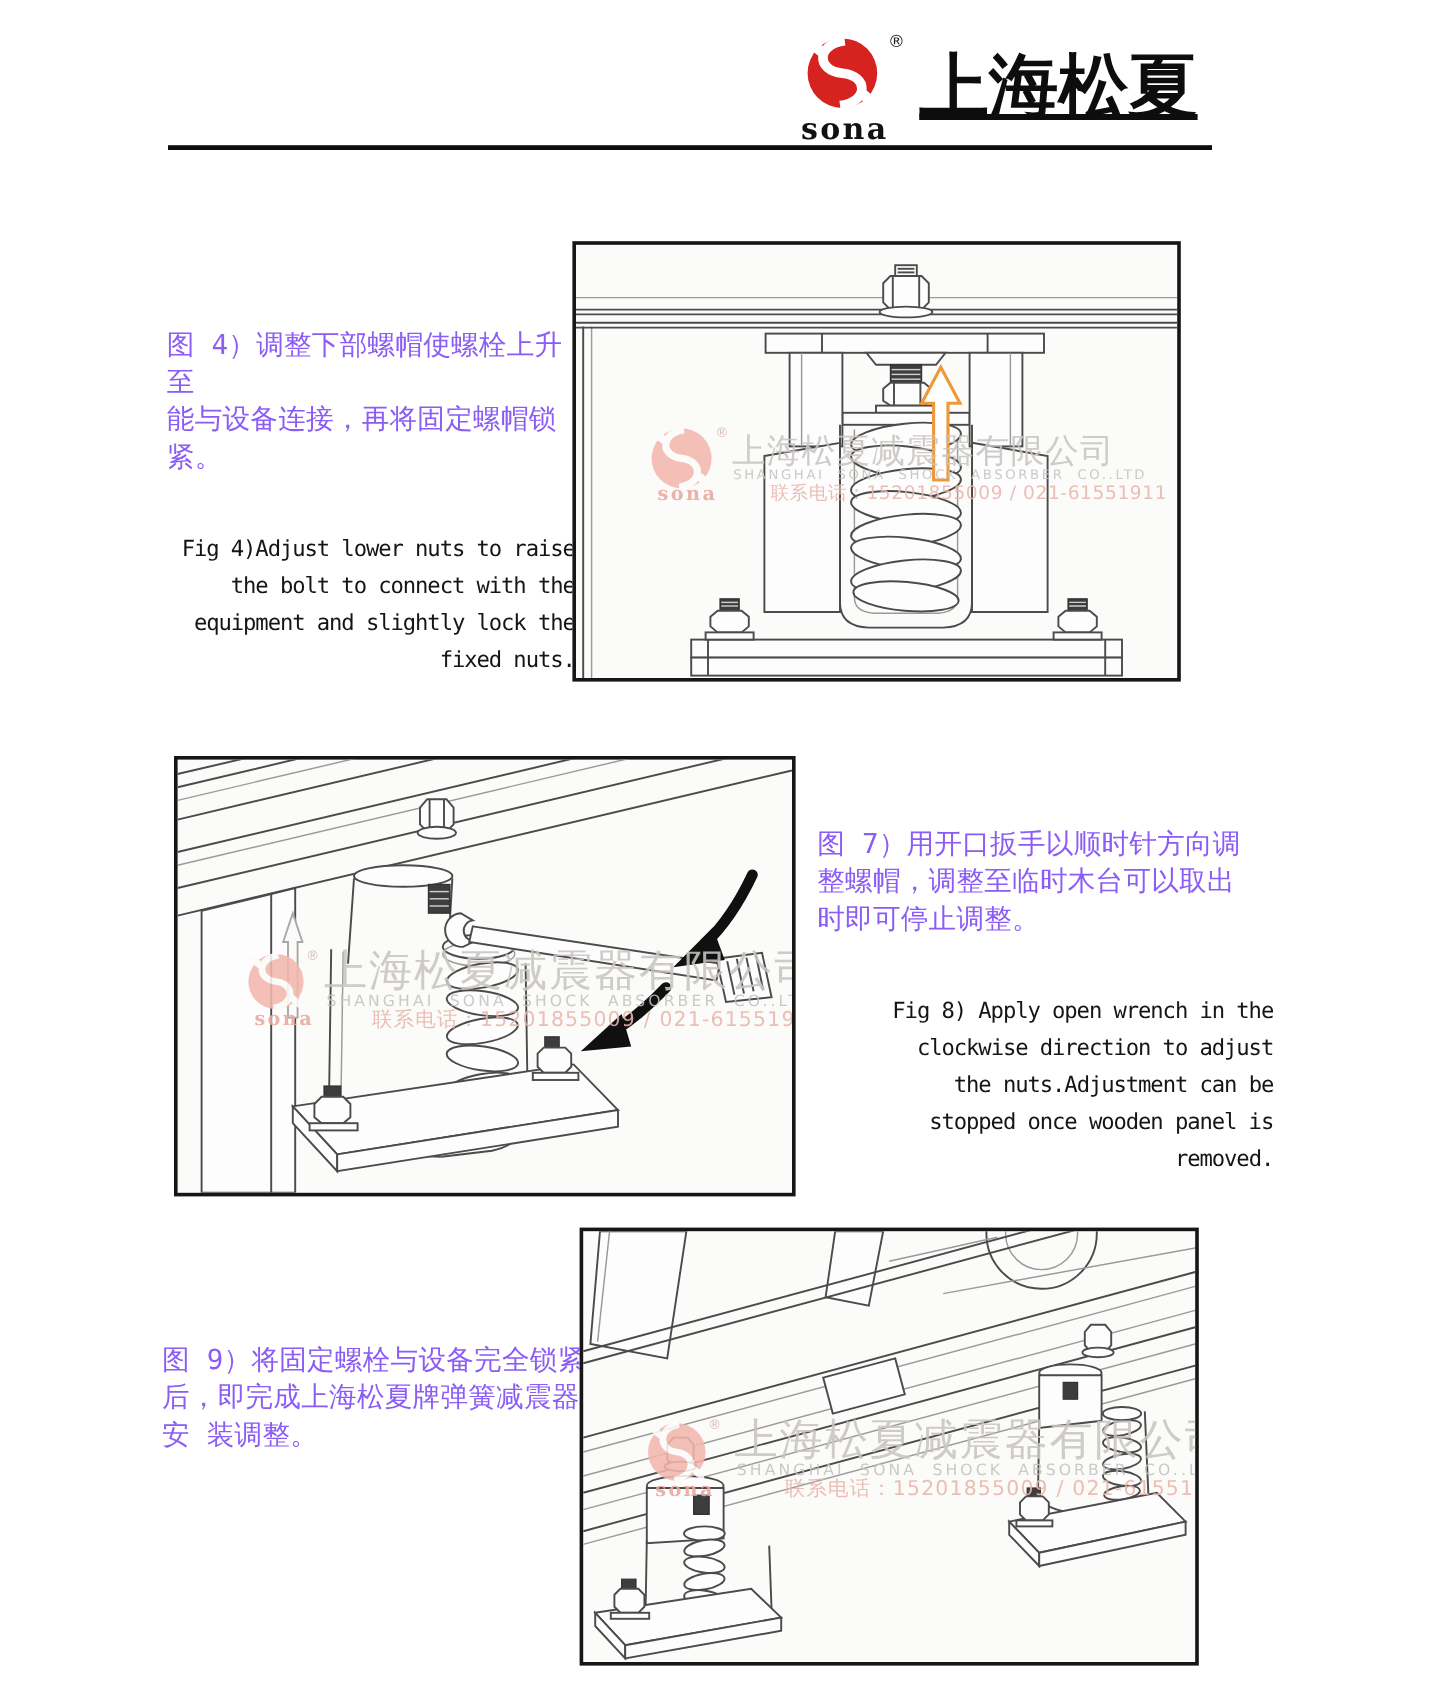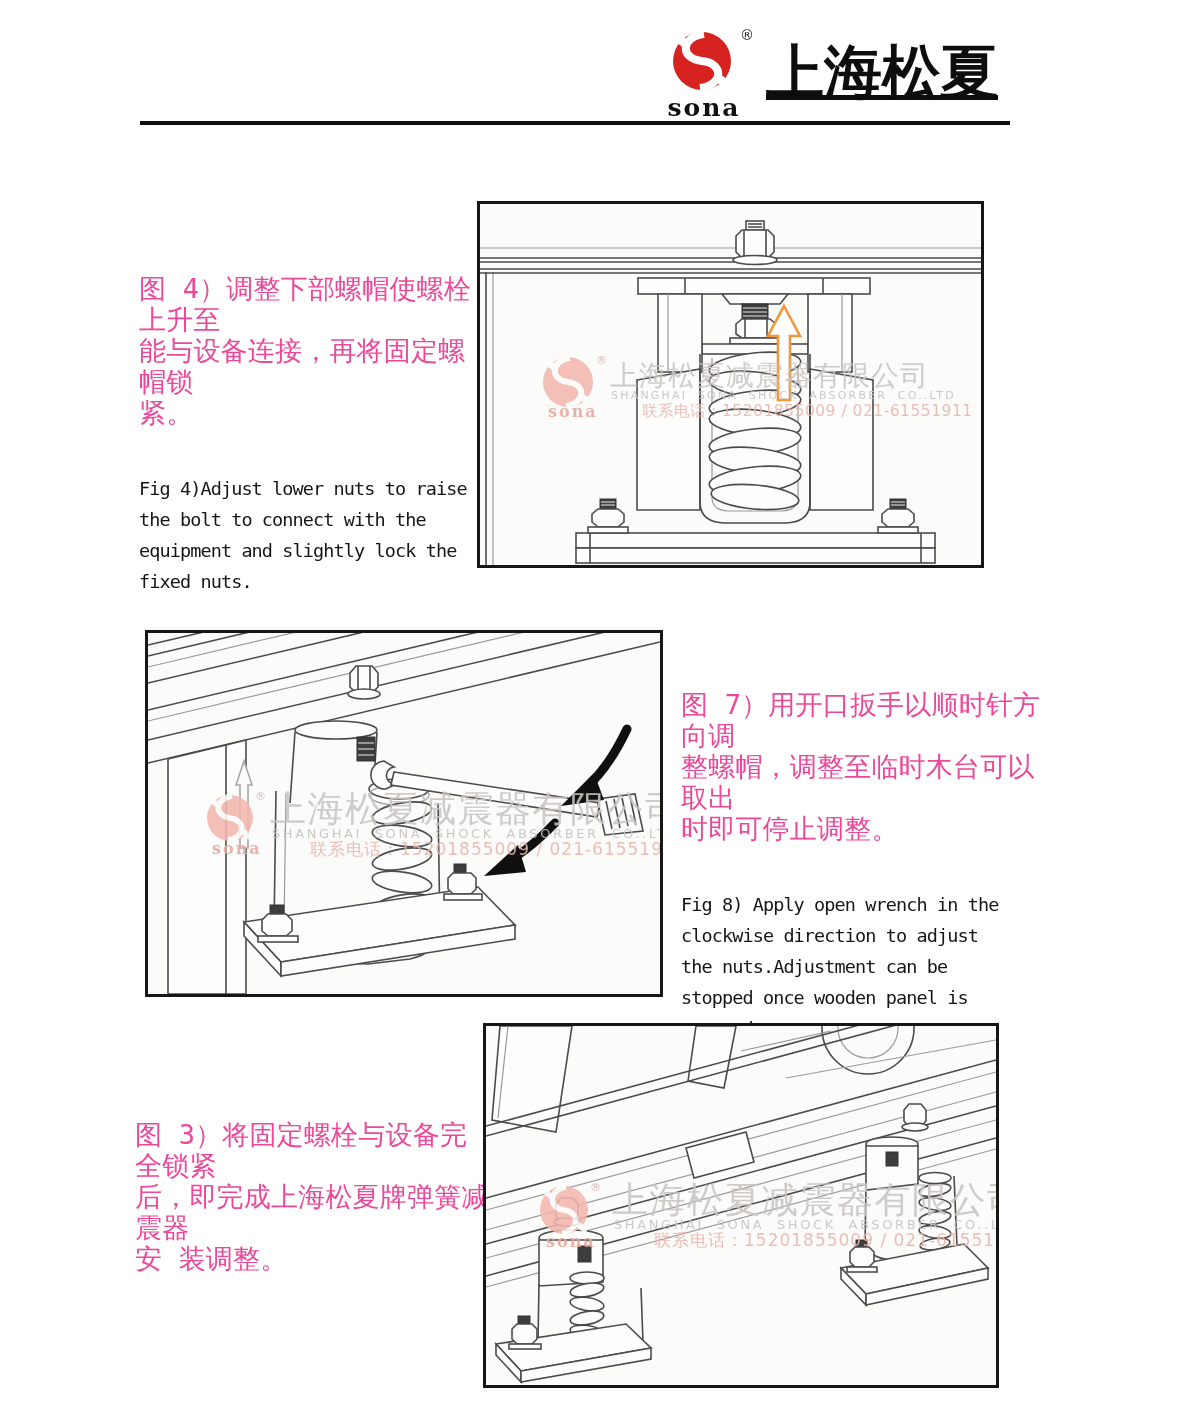--- a/index.html
+++ b/index.html
@@ -12,22 +12,22 @@
             font-family:"DejaVu Sans","Liberation Sans",sans-serif;}
   .logo-word{position:absolute;left:0px;top:66px;width:80px;text-align:center;
              font-family:"DejaVu Serif","Liberation Serif",serif;font-weight:bold;
              font-size:25px;letter-spacing:2px;color:#111;}
   .brand{position:absolute;left:766px;top:40px;font-size:58px;line-height:64px;
          font-weight:800;letter-spacing:0px;color:#0d0d0d;
          font-family:"DejaVu Sans","Liberation Sans",sans-serif;text-decoration:underline;}
   .header-rule{position:absolute;left:140px;top:121px;width:870px;height:4px;background:#0d0d0d;}
   
   .tblock{position:absolute;white-space:pre-line;}
-  .tblock .cn{margin:0;font-size:27px;line-height:31px;letter-spacing:0.2px;color:#ec4899;}
-  .tblock .en{margin:26px 0 0 0;font-size:18.5px;line-height:31px;letter-spacing:-0.9px;color:#151515;}
+  .tblock .cn{margin:0;font-size:23px;line-height:31px;letter-spacing:0.2px;color:#8b5cf6;}
+  .tblock .en{margin:26px 0 0 0;font-size:18.5px;line-height:31px;letter-spacing:-0.9px;color:#151515;text-align:right;}
   .tb1{left:139px;top:254px;width:340px;}
   .tb2{left:681px;top:670px;width:380px;}
   .tb3{left:135px;top:1100px;width:356px;}
   
   .fig{position:absolute;border:3px solid #161616;background:#fbfbfa;}
   .fig svg{display:block;}
   .fig4{left:477px;top:201px;width:501px;height:361px;}
   .fig5{left:145px;top:630px;width:512px;height:361px;}
   .fig6{left:483px;top:1023px;width:510px;height:359px;}
   
@@ -290,21 +290,21 @@
 整螺帽，调整至临时木台可以取出
 时即可停止调整。</p>
     <p class="en">Fig 8) Apply open wrench in the
 clockwise direction to adjust
 the nuts.Adjustment can be
 stopped once wooden panel is
 removed.</p>
   </div>
 
   <div class="tblock tb3">
-    <p class="cn">图 3）将固定螺栓与设备完全锁紧
+    <p class="cn">图 9）将固定螺栓与设备完全锁紧
 后，即完成上海松夏牌弹簧减震器
 安 装调整。</p>
   </div>
 
   <div class="fig fig6">
     <svg width="510" height="359" viewBox="0 0 510 359">
 
       <g>
         <circle class="ln" cx="382" cy="2" r="46"></circle>
         <circle class="lt" cx="382" cy="2" r="30"></circle>

